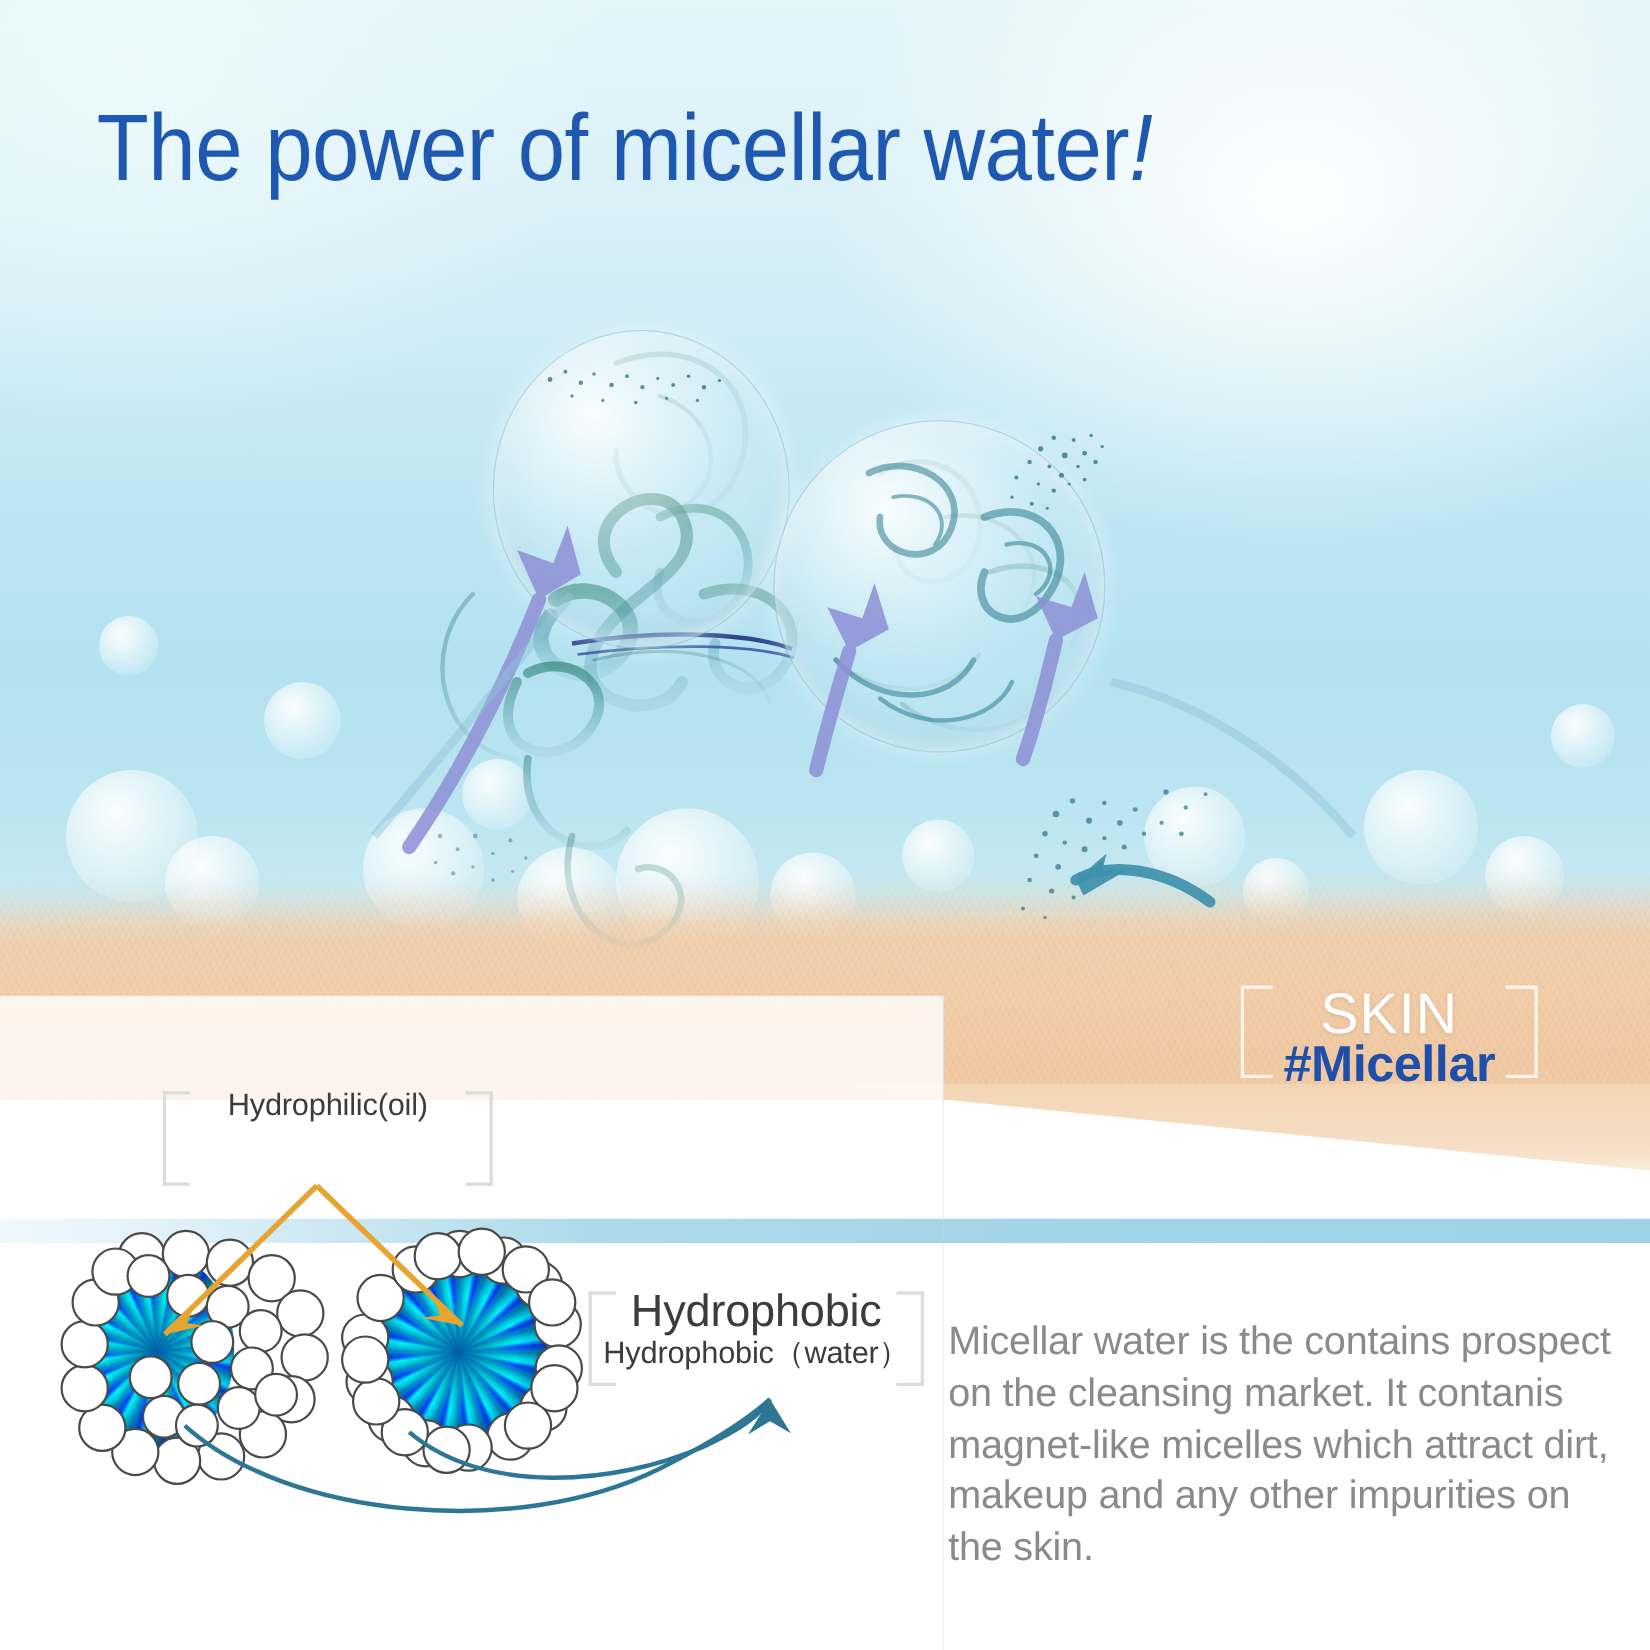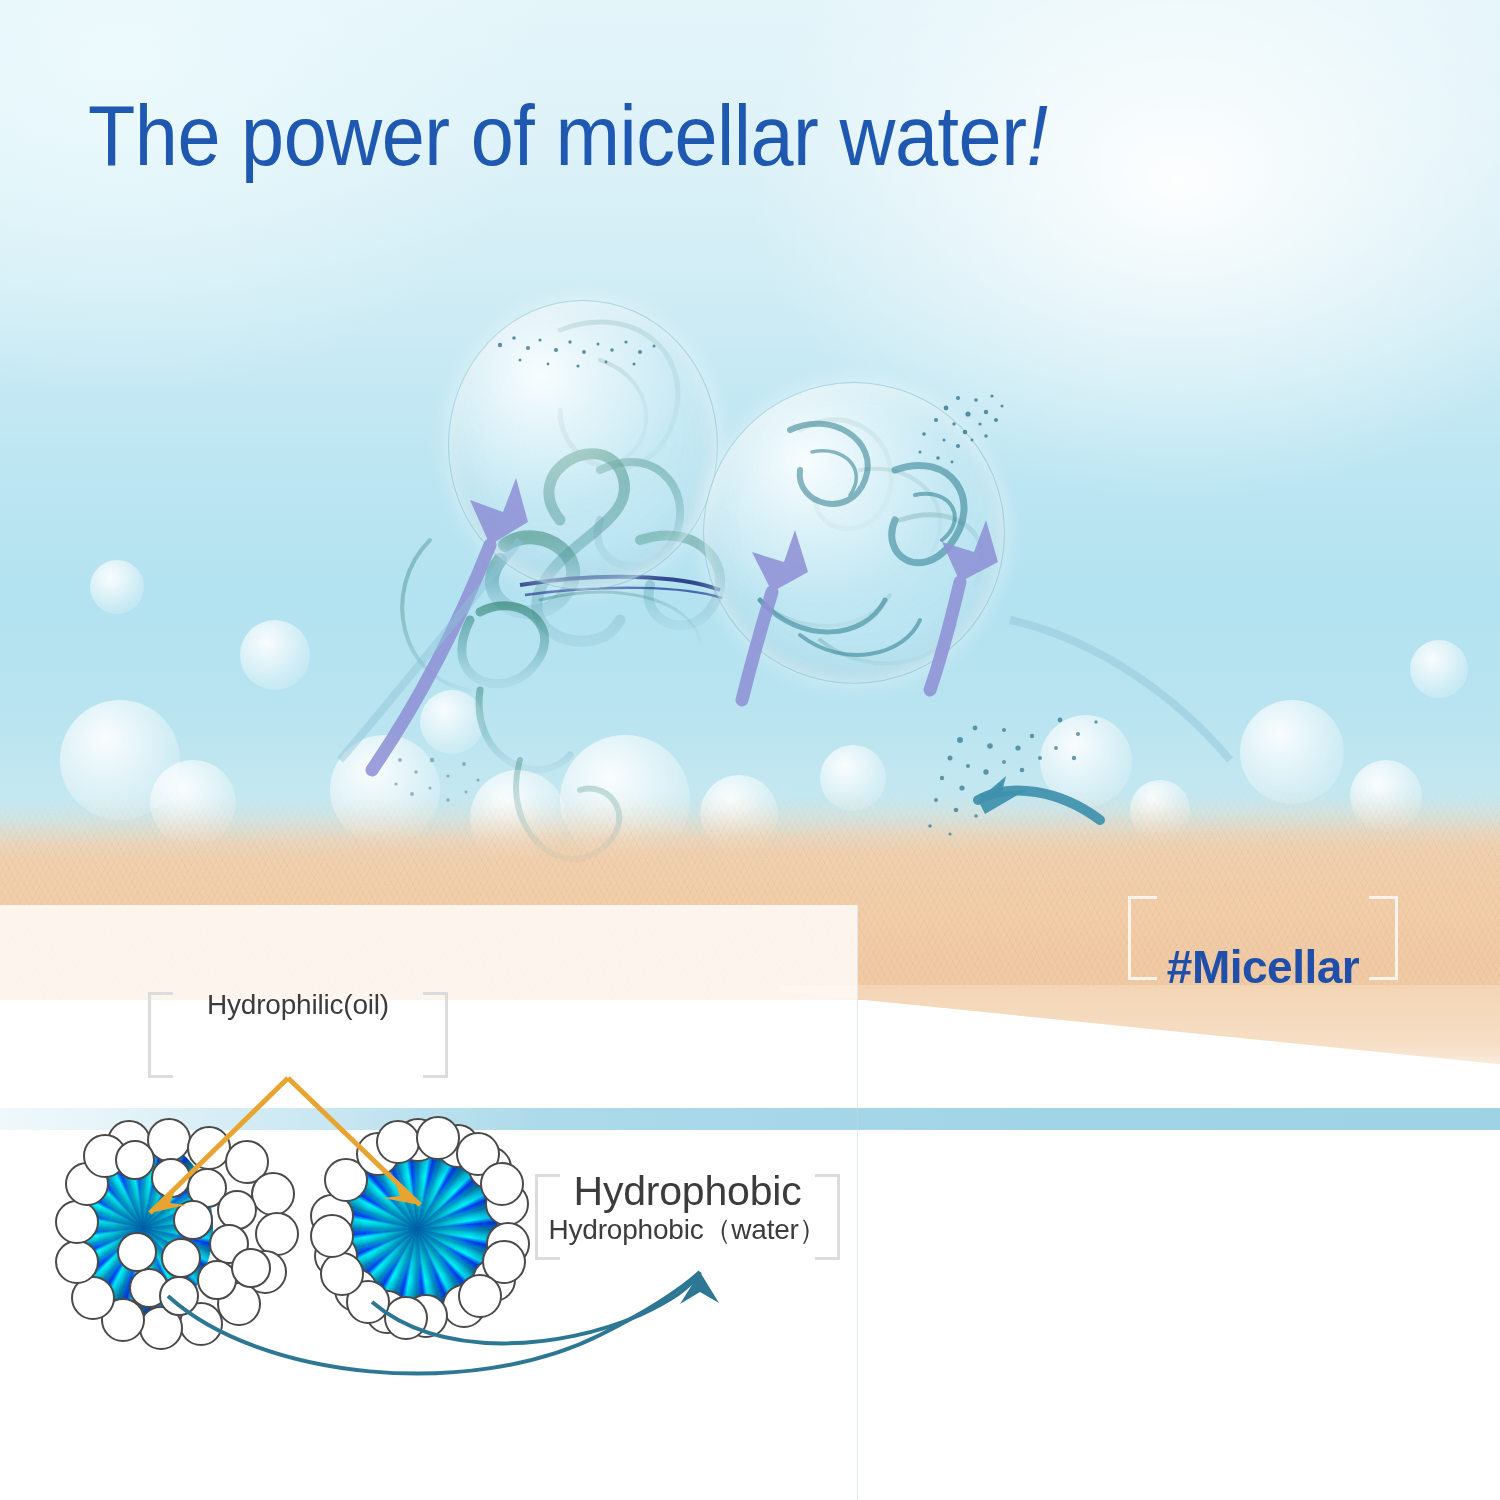--- a/index.html
+++ b/index.html
@@ -488,20 +488,21 @@
       </g>
     </svg>
 
     <div class="title">
       <span>The power of micellar water</span><span class="bang">!</span>
     </div>
 
     <div class="skin-badge">
       <div class="brk l"></div>
       <div class="brk r"></div>
+      <div class="skin-word">SKIN</div>
       <div class="micellar-word">#Micellar</div>
     </div>
   </div>
 
   <div class="bottom-sheet"></div>
   <div class="tan-sliver"></div>
   <div class="frost-panel"></div>
   <div class="blue-band"></div>
   <div class="panel-edge-v"></div>
 
@@ -588,14 +589,15 @@
     <path d="M150 1213 L 176 1188 L 170 1203 L 186 1205 Z" fill="#e8a430"></path>
     <path d="M420 1205 L 394 1180 L 400 1196 L 383 1198 Z" fill="#e8a430"></path>
 
     <g stroke="#2e7794" stroke-width="4" fill="none">
       <path d="M168 1296 C 260 1380, 470 1400, 600 1335 C 650 1310, 680 1290, 700 1272"></path>
       <path d="M372 1302 C 440 1360, 560 1350, 640 1315 C 672 1300, 690 1288, 700 1272"></path>
     </g>
     <path d="M700 1272 L 680 1304 L 700 1292 L 719 1303 Z" fill="#2e7794"></path>
   </svg>
 
+  <div class="body-copy">Micellar water is the contains prospect on the cleansing market. It contanis magnet-like micelles which attract dirt, makeup and any other impurities on the skin.</div>
 
 </div>
 
 </body></html>

